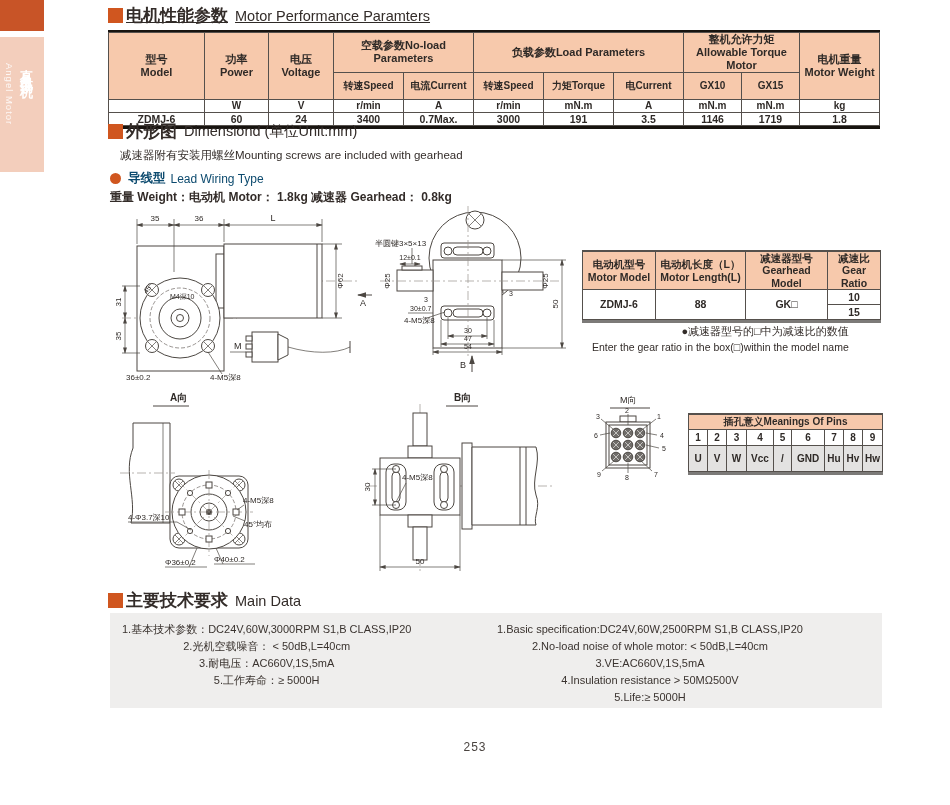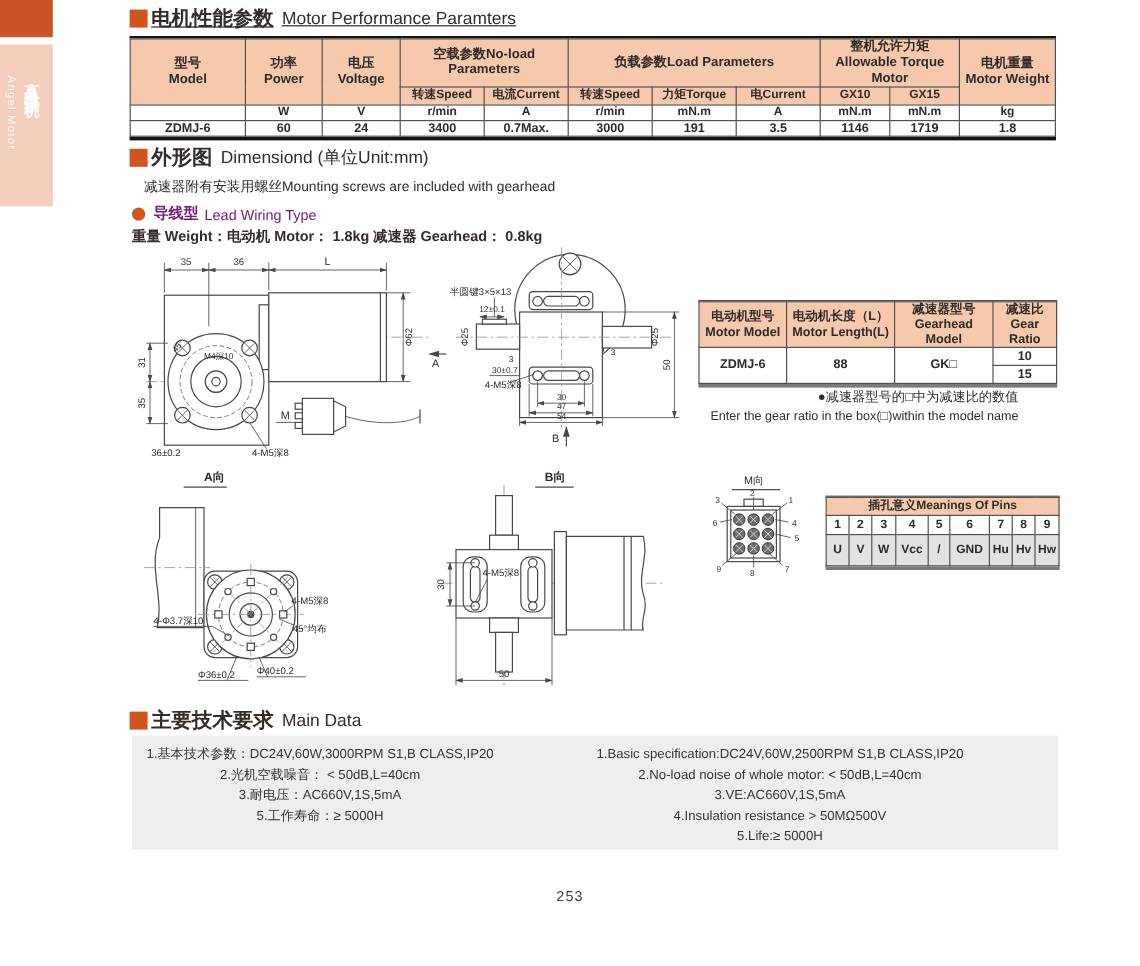--- a/index.html
+++ b/index.html
@@ -21,39 +21,39 @@
   .t-cn{font-weight:bold;font-size:17px;color:#332c29;}
   .t-en{font-size:14.5px;color:#332c29;margin-left:7px;}
 
   
   table{border-collapse:collapse;table-layout:fixed;}
   td{border:1px solid #55504c;text-align:center;vertical-align:middle;padding:0;
      white-space:pre-line;line-height:1.18;color:#2f2a27;}
   .tblwrap{border-top:2px solid #17130f;border-bottom:3px solid #17130f;}
   .tblwrap2{border-top:1px solid #55504c;border-bottom:3px solid #7c7a78;}
   .perf{width:771px;}
-  .perf tr.r1{height:33px;} .perf tr.r2{height:15px;}
+  .perf tr.r1{height:33px;} .perf tr.r2{height:27px;}
   .perf tr.r3{height:13px;} .perf tr.r4{height:13px;}
   .perf .hd{background:#f7c9ac;font-weight:bold;font-size:11px;}
   .perf .sub{background:#f7c9ac;font-weight:bold;font-size:10px;}
   .perf .unit{font-size:10px;font-weight:600;background:#fff;}
   .perf .dat{font-size:10.5px;font-weight:700;background:#fff;}
   .mdl{width:298px;border-radius:12px;}
   .mdl tr.h{height:37px;} .mdl tr.rr{height:15px;}
   .mdl .hd{background:#f7c9ac;font-weight:bold;font-size:10.5px;}
   .mdl .dat{font-size:10.5px;font-weight:600;background:#fff;}
   .pins{width:194px;}
   .pins tr.t{height:15px;} .pins tr.n{height:16px;} .pins tr.v{height:26px;}
   .pins .hd{background:#f7c9ac;font-weight:bold;font-size:10px;}
   .pins .num{font-size:10px;font-weight:700;background:#fff;}
   .pins .val{font-size:10px;font-weight:700;background:#e3e2e1;}
 
   
   .note-line{font-size:11.5px;color:#332c29;}
-  .bullet-line{display:flex;align-items:center;font-size:12px;color:#701a75;}
+  .bullet-line{display:flex;align-items:center;font-size:12px;color:#0c4a6e;}
   .dot{width:11px;height:11px;border-radius:50%;background:#d0561f;margin-right:7px;flex:0 0 auto;}
   .b-cn{font-weight:bold;font-size:12.5px;margin-right:5px;}
   .weight-line{font-size:12px;font-weight:600;color:#332c29;}
   .mdl-note{font-size:11px;color:#332c29;line-height:1.45;}
   .mdl-note .en{padding-left:8px;font-size:10.5px;}
 
   
   .panel{background:#efeeed;text-align:center;}
   .mlist{position:absolute;top:8px;font-size:11px;color:#3a332f;line-height:17px;}
   .mlist div{white-space:pre;}

